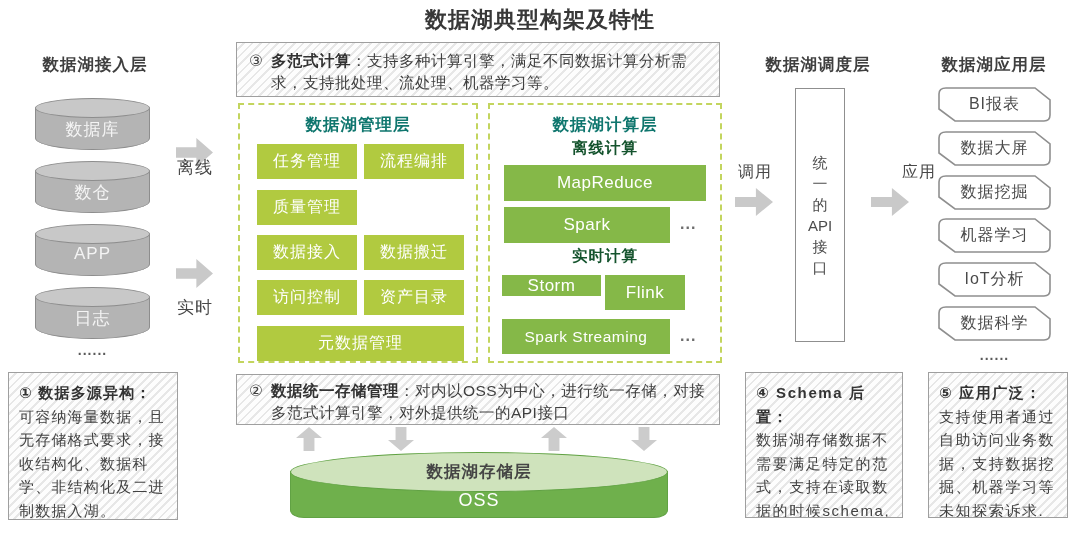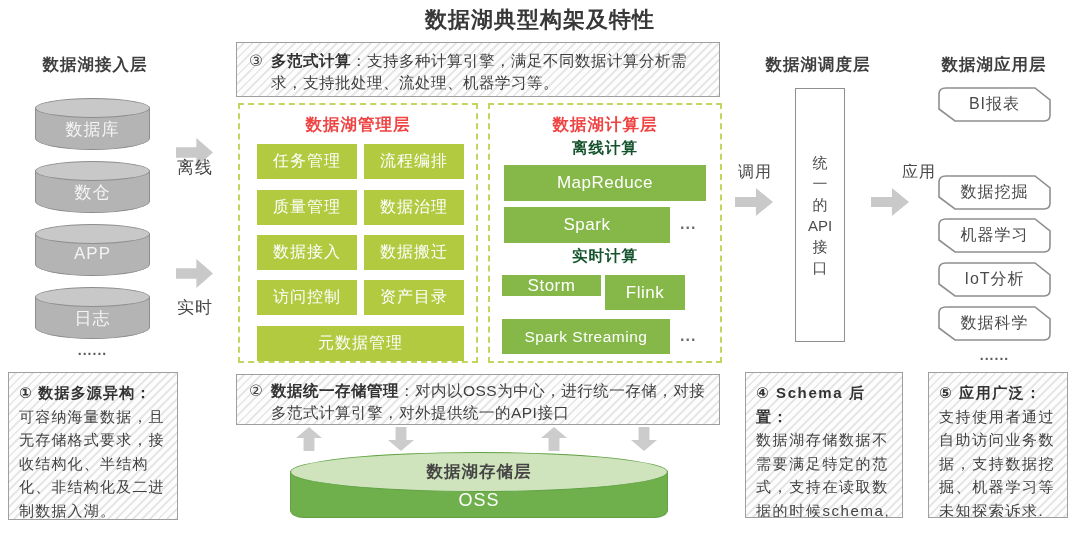--- a/index.html
+++ b/index.html
@@ -44,21 +44,21 @@
   }
   .feat-para .head { font-weight:bold; color:#333; }
 
   
   .dash-panel {
     background:#ffffff;
     border:2px dashed #c3d55e;
   }
   .panel-title {
     position:absolute; left:0; top:9px; width:100%;
-    text-align:center; font-size:16.5px; font-weight:bold; color:#ef4444;
+    text-align:center; font-size:16.5px; font-weight:bold; color:#0f766e;
     letter-spacing:1px;
   }
   .sub-label {
     position:absolute; left:0; width:100%;
     text-align:center; font-size:15.5px; font-weight:bold; color:#14532d;
     letter-spacing:1px;
   }
 
   
   .btn {
@@ -173,21 +173,20 @@
       <span class="feat-num">③</span>
       <span class="feat-text"><b>多范式计算</b><span>：支持多种计算引擎，满足不同数据计算分析需求，支持批处理、流处理、机器学习等。</span></span>
     </div>
   </div>
 
   <div class="abs dash-panel" style="left:238px; top:103px; width:240px; height:260px;">
     <div class="panel-title">数据湖管理层</div>
     <div class="btn btn-mgmt" style="left:17px;  top:39px;  width:100px; height:35px;">任务管理</div>
     <div class="btn btn-mgmt" style="left:124px; top:39px;  width:100px; height:35px;">流程编排</div>
     <div class="btn btn-mgmt" style="left:17px;  top:85px;  width:100px; height:35px;">质量管理</div>
-    <div class="btn btn-mgmt" style="left:124px; top:85px;  width:100px; height:35px;">数据治理</div>
     <div class="btn btn-mgmt" style="left:17px;  top:130px; width:100px; height:35px;">数据接入</div>
     <div class="btn btn-mgmt" style="left:124px; top:130px; width:100px; height:35px;">数据搬迁</div>
     <div class="btn btn-mgmt" style="left:17px;  top:175px; width:100px; height:35px;">访问控制</div>
     <div class="btn btn-mgmt" style="left:124px; top:175px; width:100px; height:35px;">资产目录</div>
     <div class="btn btn-mgmt" style="left:17px;  top:221px; width:207px; height:35px;">元数据管理</div>
   </div>
 
   <div class="abs dash-panel" style="left:488px; top:103px; width:234px; height:260px;">
     <div class="panel-title">数据湖计算层</div>
     <div class="sub-label" style="top:33px;">离线计算</div>
@@ -238,20 +237,26 @@
   <div class="abs arrow-right" style="left:871px; top:188px; width:38px; height:28px;"></div>
 
   <div class="abs col-header" style="left:936px; top:54px; width:116px;">数据湖应用层</div>
 
   <div class="app-box" style="left:938px; top:87px;">
     <svg width="113" height="35" viewBox="0 0 113 35">
         <path d="M8 1 H97 L112 13 V28 Q112 34 106 34 H17 L1 22 V7 Q1 1 8 1 Z" fill="#ffffff" stroke="#8f8f8f" stroke-width="1.6"></path>
       </svg>
     <span class="app-label">BI报表</span>
   </div>
+  <div class="app-box" style="left:938px; top:131px;">
+    <svg width="113" height="35" viewBox="0 0 113 35">
+        <path d="M8 1 H97 L112 13 V28 Q112 34 106 34 H17 L1 22 V7 Q1 1 8 1 Z" fill="#ffffff" stroke="#8f8f8f" stroke-width="1.6"></path>
+      </svg>
+    <span class="app-label">数据大屏</span>
+  </div>
   <div class="app-box" style="left:938px; top:175px;">
     <svg width="113" height="35" viewBox="0 0 113 35">
         <path d="M8 1 H97 L112 13 V28 Q112 34 106 34 H17 L1 22 V7 Q1 1 8 1 Z" fill="#ffffff" stroke="#8f8f8f" stroke-width="1.6"></path>
       </svg>
     <span class="app-label">数据挖掘</span>
   </div>
   <div class="app-box" style="left:938px; top:218px;">
     <svg width="113" height="35" viewBox="0 0 113 35">
         <path d="M8 1 H97 L112 13 V28 Q112 34 106 34 H17 L1 22 V7 Q1 1 8 1 Z" fill="#ffffff" stroke="#8f8f8f" stroke-width="1.6"></path>
       </svg>
@@ -267,21 +272,21 @@
     <svg width="113" height="35" viewBox="0 0 113 35">
         <path d="M8 1 H97 L112 13 V28 Q112 34 106 34 H17 L1 22 V7 Q1 1 8 1 Z" fill="#ffffff" stroke="#8f8f8f" stroke-width="1.6"></path>
       </svg>
     <span class="app-label">IoT分析</span>
   </div>
   <div class="abs more-dots" style="left:938px; top:347px; width:113px;">......</div>
 
   <div class="abs hatch" style="left:8px; top:372px; width:170px; height:148px;">
     <div class="feat-para">
       <span class="head">① 数据多源异构：</span><br>
-      <span>可容纳海量数据，且无存储格式要求，接收结构化、半结构化、非结构化及二进制数据入湖。</span>
+      <span>可容纳海量数据，且无存储格式要求，接收结构化、数据科学、非结构化及二进制数据入湖。</span>
     </div>
   </div>
 
   <div class="abs hatch" style="left:745px; top:372px; width:158px; height:146px;">
     <div class="feat-para" style="letter-spacing:1.6px;">
       <span class="head">④ Schema 后置：</span><br>
       <span>数据湖存储数据不需要满足特定的范式，支持在读取数据的时候schema,</span>
     </div>
   </div>
 

